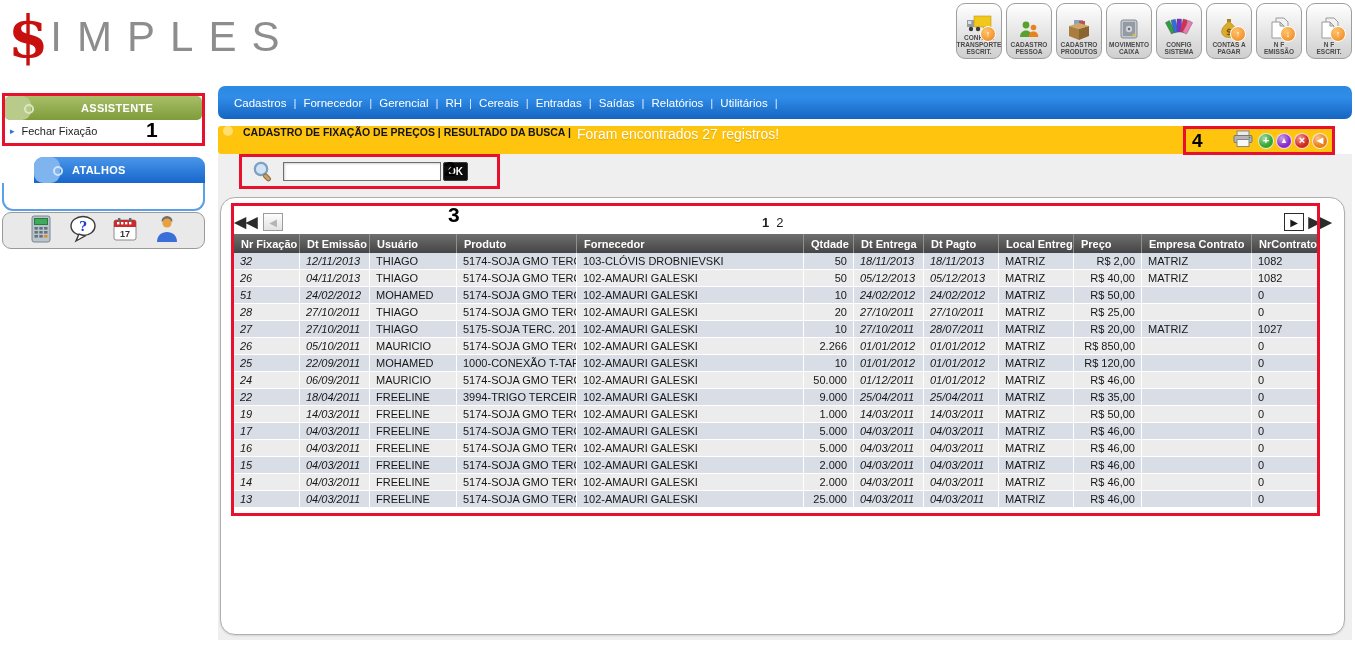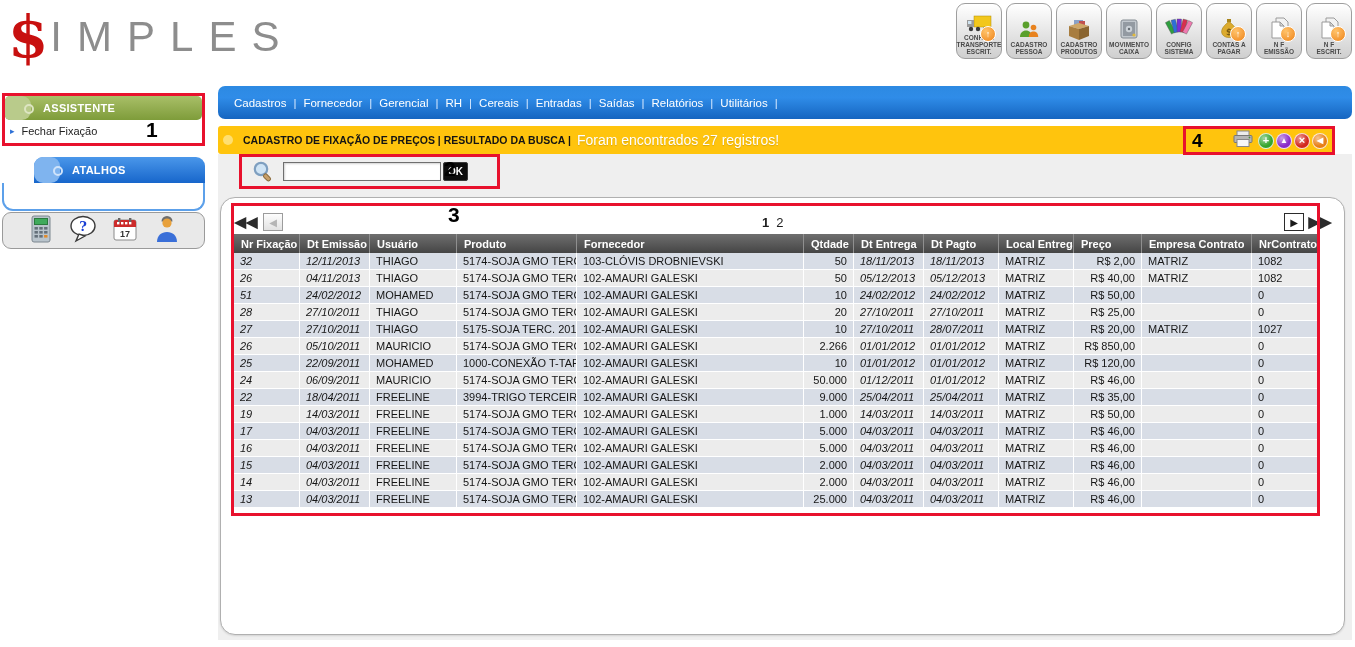--- a/index.html
+++ b/index.html
@@ -18,21 +18,21 @@
   .hdr-btn .lbl{font-size:6.5px;font-weight:bold;color:#4a4a4a;text-align:center;line-height:7px;padding-bottom:1px;}
   .badge{position:absolute;width:14px;height:14px;border-radius:50%;right:5px;top:22px;
          background:radial-gradient(circle at 35% 30%,#ffc36b,#ef8318);border:1px solid #fff;
          color:#fff;font-size:9px;font-weight:bold;display:flex;align-items:center;justify-content:center;line-height:1;}
 
   
   .annot{border:3px solid #e8112d;box-sizing:border-box;position:absolute;}
   .annot-num{position:absolute;font-size:21px;font-weight:bold;color:#000;line-height:21px;z-index:30;}
   #box1{left:2px;top:93px;width:203px;height:53px;background:#fff;}
   .green-hdr{height:24px;background:linear-gradient(#a9bf68,#7e9c3a);border-radius:5px;
-             position:relative;display:flex;align-items:center;}
+             position:relative;display:flex;align-items:center;padding-left:38px;}
   .green-hdr .tab{position:absolute;left:0;top:0;bottom:0;width:26px;background:#b9cb8b;border-radius:5px 9px 9px 5px;}
   .hdr-ring{position:absolute;left:19px;top:8px;width:6px;height:6px;border:2px solid #dde5c2;border-radius:50%;}
   .side-title{margin-left:38px;color:#fff;font-weight:bold;font-size:11px;letter-spacing:.3px;}
   .item-row{height:22px;background:#fff;display:flex;align-items:center;cursor:pointer;}
   .tri{color:#2a6fd6;font-size:9px;margin:0 7px 0 5px;line-height:1;}
   .item-lbl{font-size:11px;color:#222;}
   #atalhos{position:absolute;left:2px;top:157px;width:203px;}
   .blue-hdr{height:26px;background:linear-gradient(#4a97ea,#1766cb);border-radius:9px 9px 0 0;
             position:relative;display:flex;align-items:center;margin-left:32px;}
   .blue-hdr .tab{position:absolute;left:0;top:0;bottom:0;width:26px;background:#7fb4ef;border-radius:9px;}
@@ -43,21 +43,21 @@
            display:flex;align-items:center;justify-content:center;gap:15px;}
   .side-ic{width:27px;height:27px;display:flex;align-items:center;justify-content:center;cursor:pointer;}
 
   
   #menubar{position:absolute;left:218px;top:86px;width:1134px;height:33px;border-radius:7px;
            background:linear-gradient(180deg,#2d8ae2 0%,#2f8ce8 35%,#1565c0 100%);
            display:flex;align-items:center;padding-left:16px;box-sizing:border-box;}
   .menu-item{color:#fff;font-weight:normal;font-size:11.5px;cursor:pointer;white-space:nowrap;}
   .menu-sep{color:#d7e9ff;margin:0 7px;font-size:11.5px;}
   #yellowbar{position:absolute;left:218px;top:126px;width:1114px;height:28px;background:#ffc40d;
-             border-radius:3px;display:flex;align-items:center;}
+             border-radius:3px;display:flex;align-items:flex-start;}
   .ydot{width:10px;height:10px;border-radius:50%;background:#ffdf70;margin-left:5px;}
   .ybread{font-size:10.5px;font-weight:bold;color:#141414;margin-left:10px;white-space:nowrap;}
   .ymsg{font-size:14px;color:#fff;margin-left:6px;white-space:nowrap;text-shadow:0 1px 1px rgba(0,0,0,.15);}
   #box4{left:1183px;top:126px;width:152px;height:29px;display:flex;align-items:center;z-index:20;}
   #box4 .annot-num{position:static;margin-left:6px;font-size:19px;}
   #actions{display:flex;align-items:center;gap:2px;margin-left:auto;margin-right:4px;}
   .act-circle{width:16px;height:16px;border-radius:50%;color:#fff;font-size:10px;font-weight:bold;
               display:flex;align-items:center;justify-content:center;border:1px solid rgba(255,255,255,.8);
               box-sizing:border-box;cursor:pointer;line-height:1;}
   .act-print{display:flex;align-items:center;cursor:pointer;margin-right:2px;}

